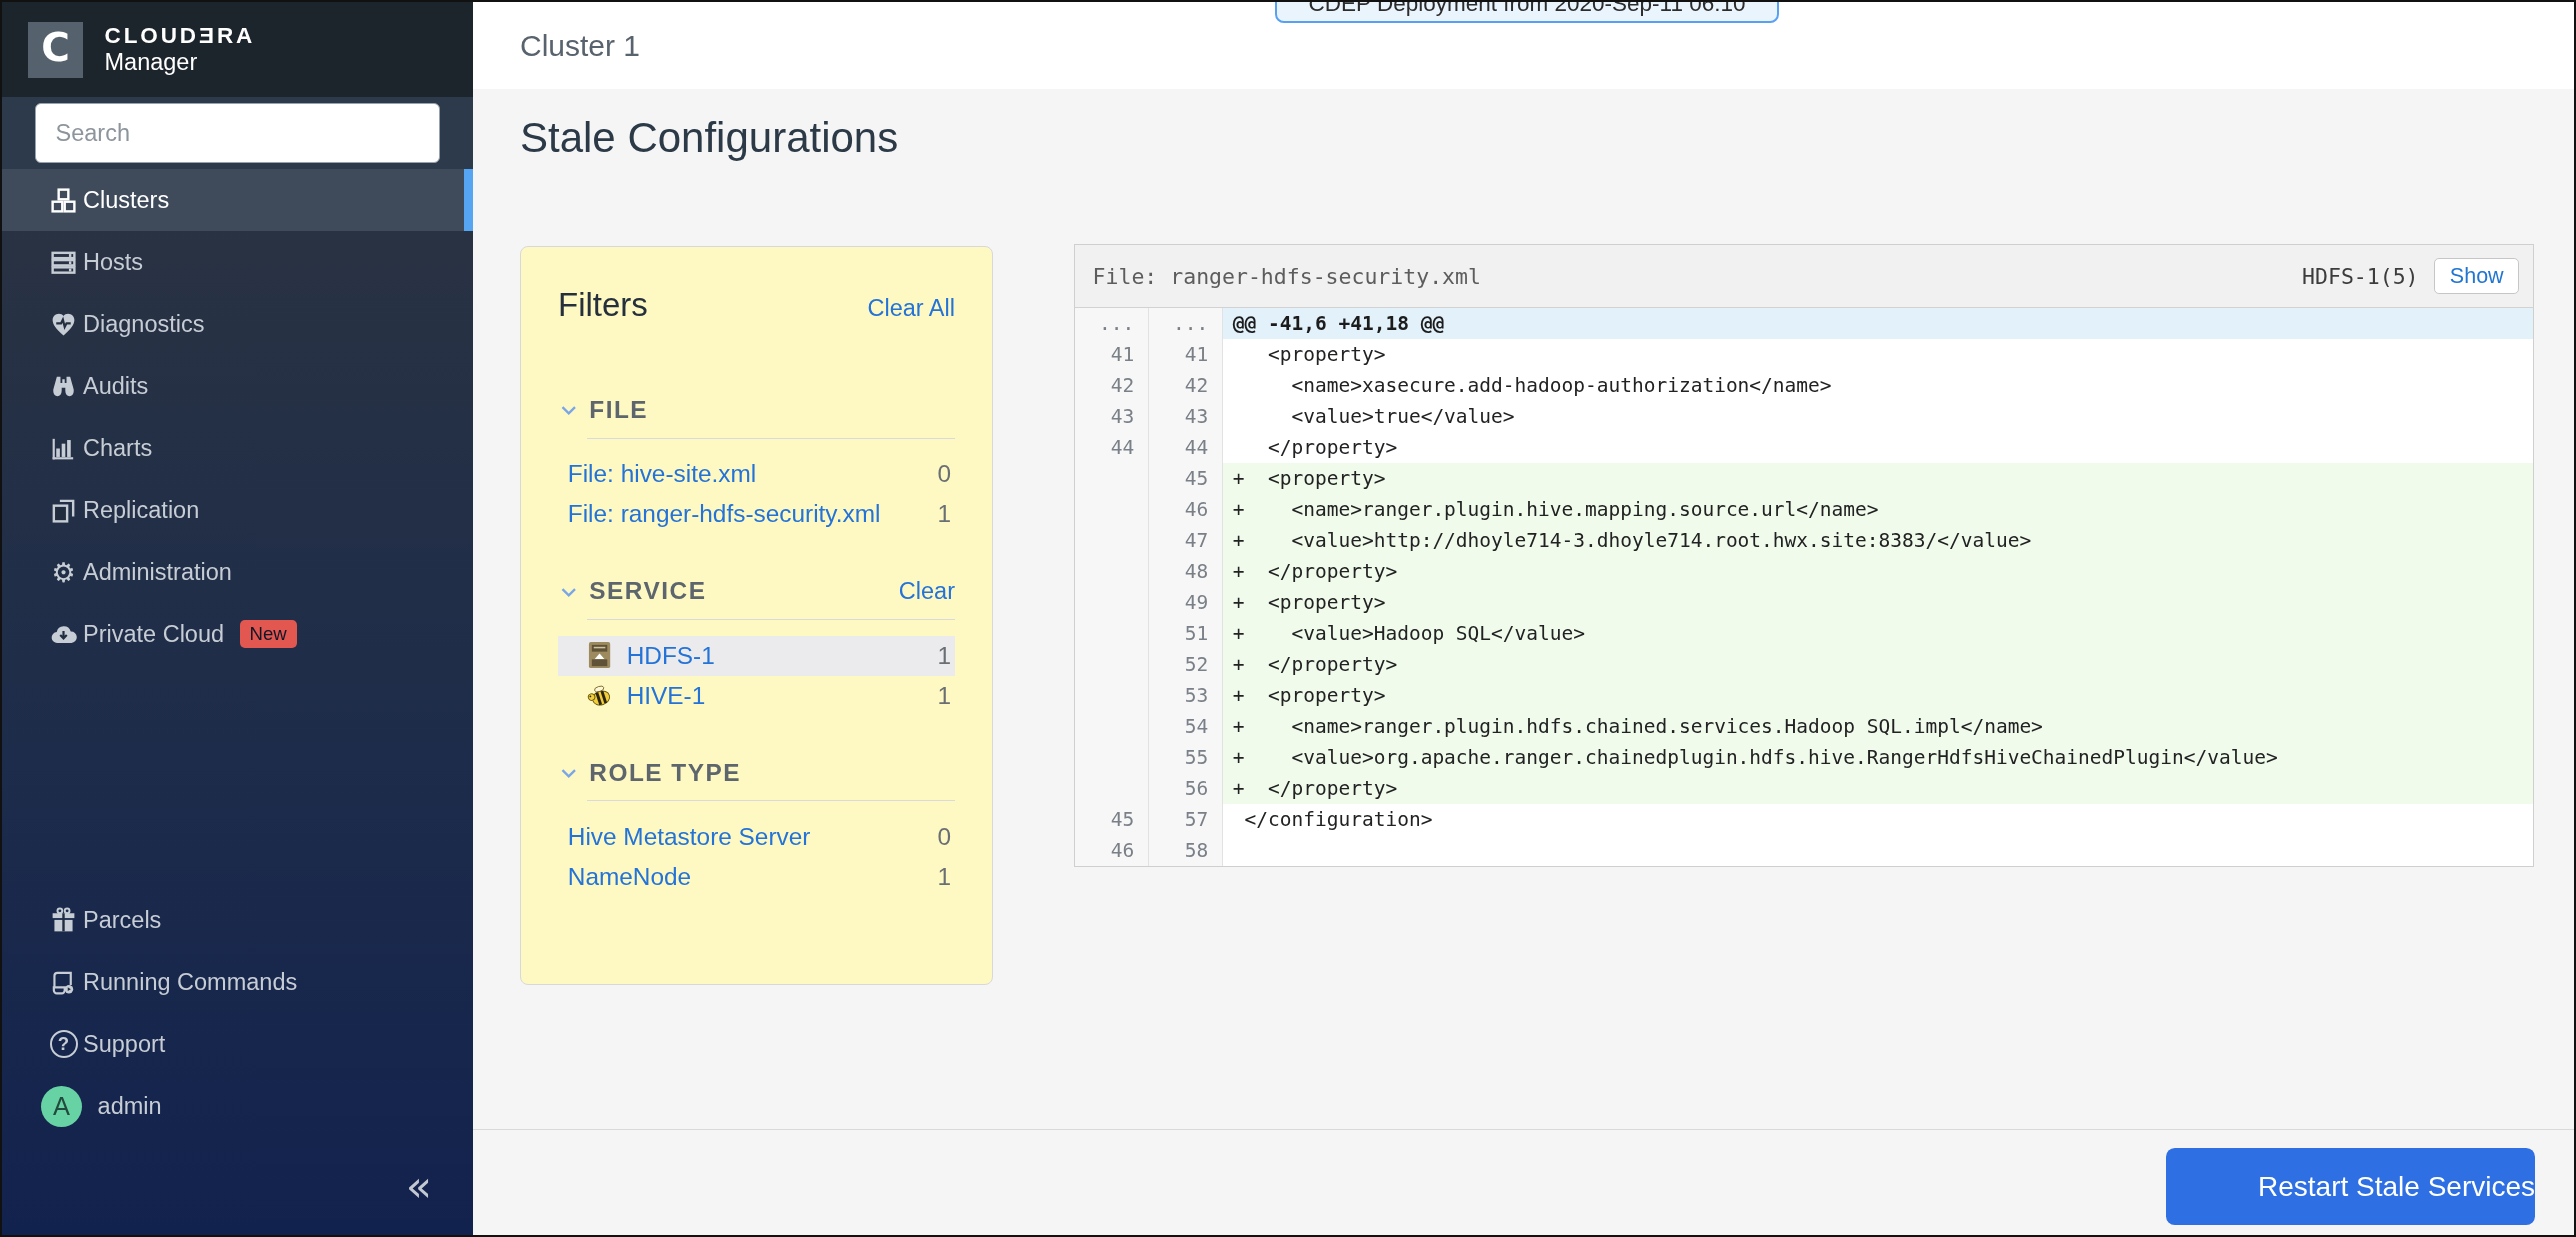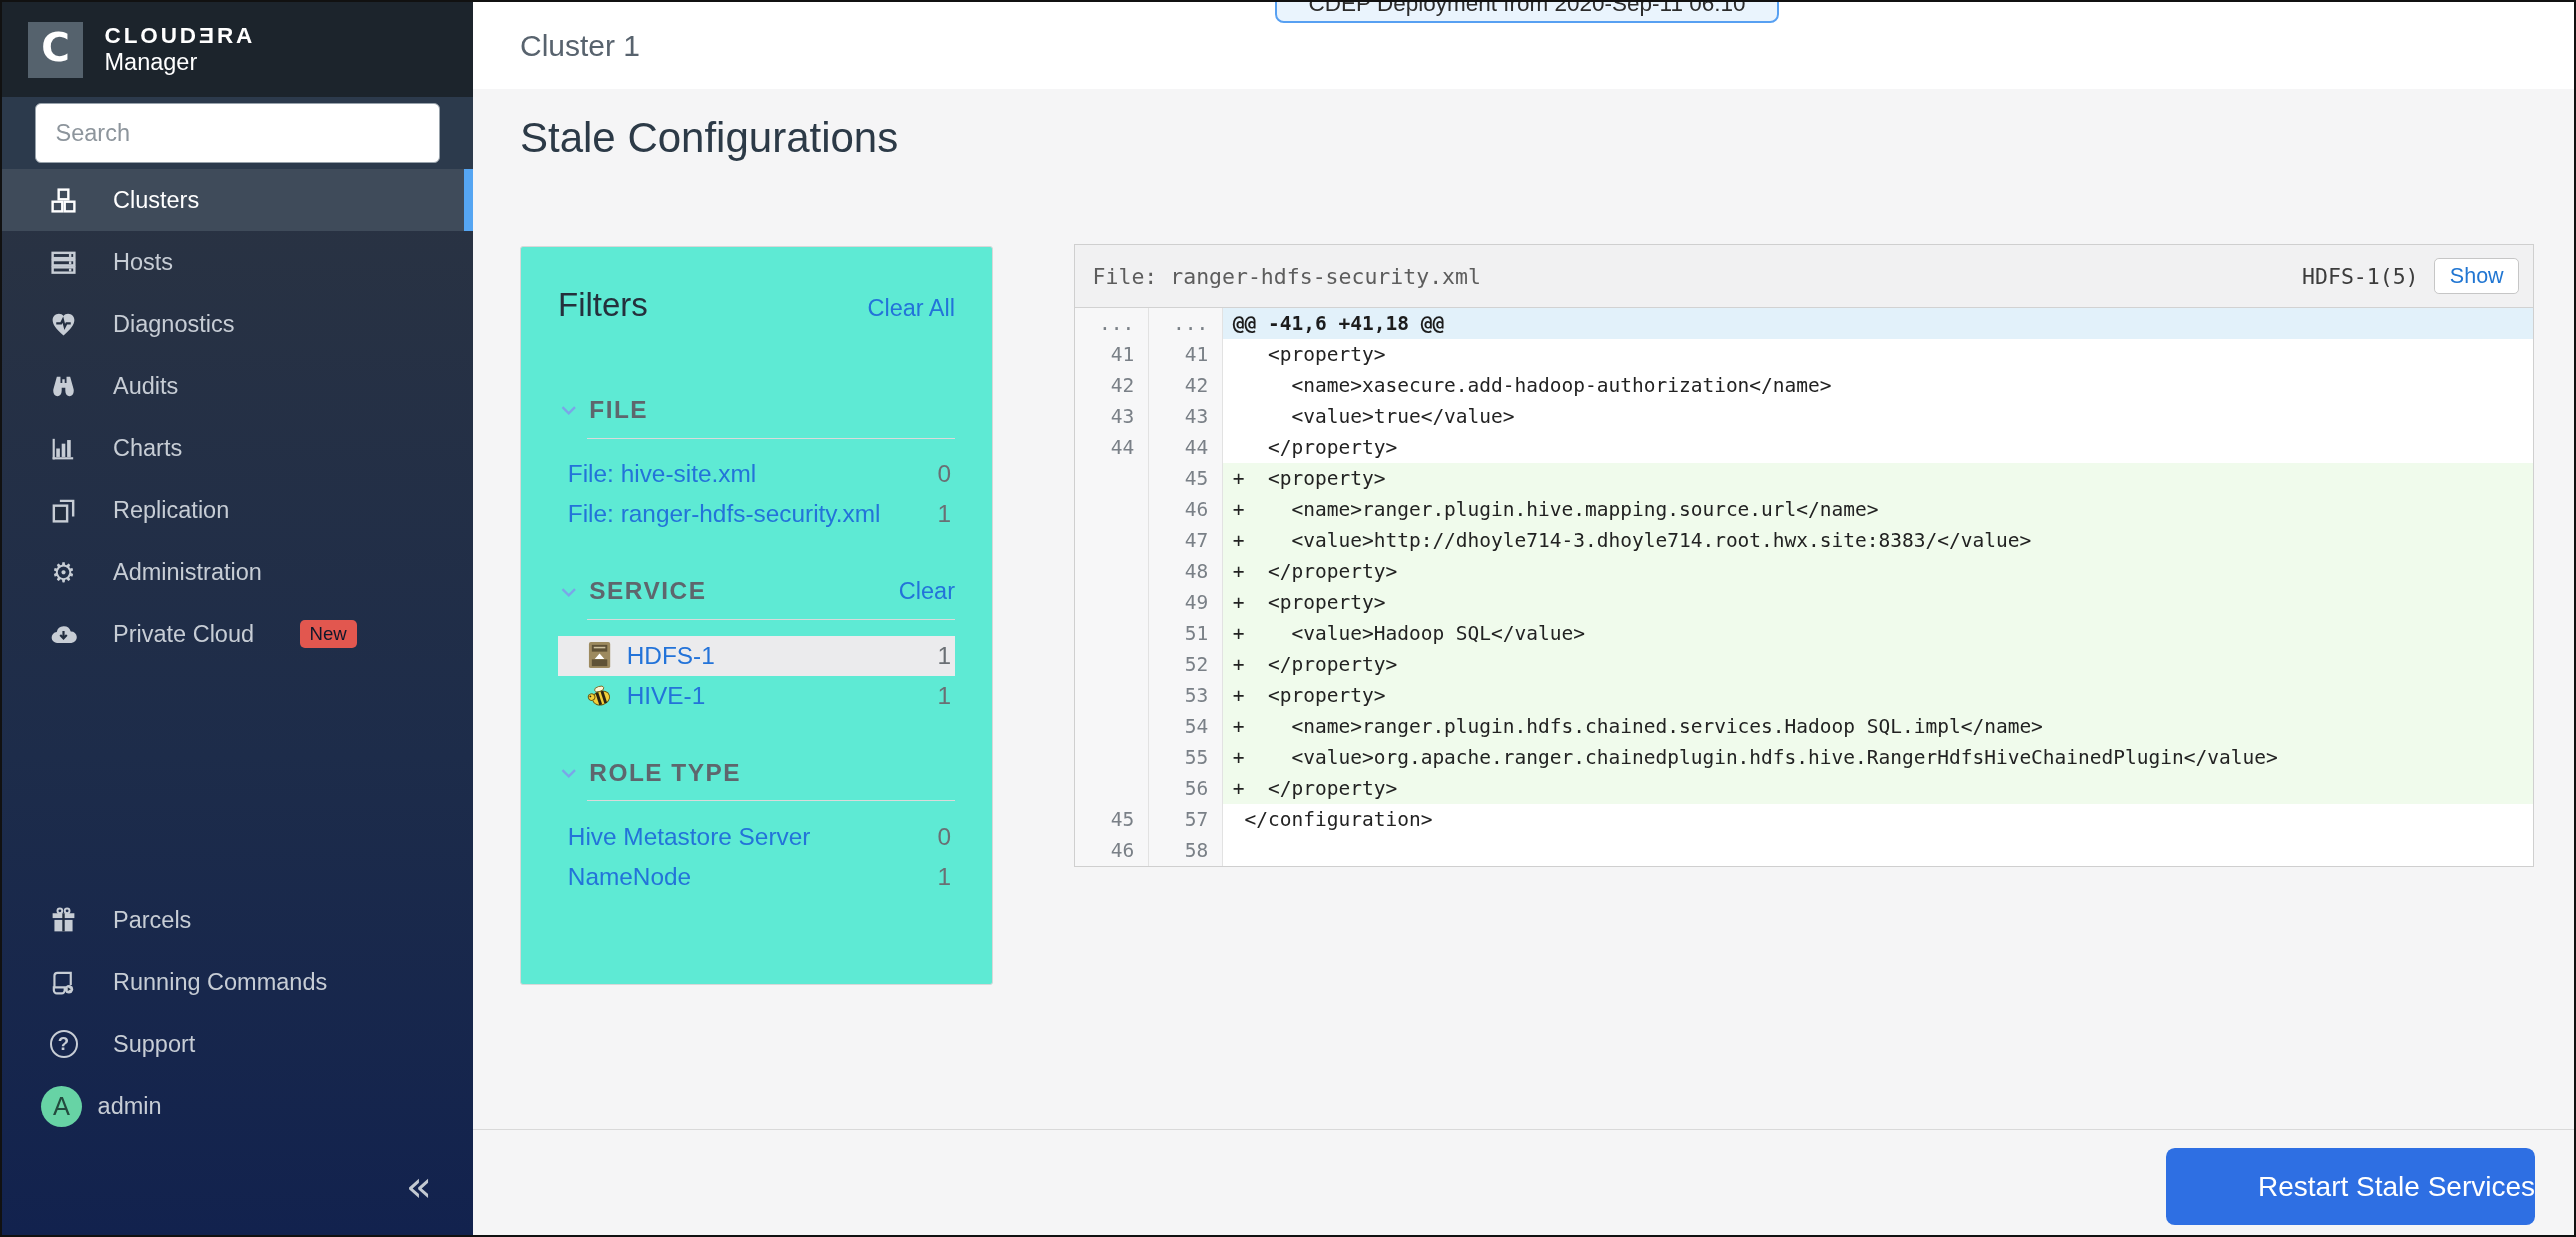--- a/index.html
+++ b/index.html
@@ -14,41 +14,41 @@
   .brand { height:95px; background:#1c242c; display:flex; align-items:center; padding-left:26px; gap:21.5px; flex:none; }
   .logo-tile { width:55px; height:56px; background:#55626d; display:flex; align-items:center; justify-content:center; }
   .logo-c { color:#fff; font-size:39px; font-weight:bold; font-family:"DejaVu Sans", sans-serif; line-height:1; transform:translateY(-2px); }
   .brand-text { color:#fff; line-height:1.15; }
   .brand-line1 { font-size:22.5px; font-weight:bold; letter-spacing:2.9px; }
   .brand-line2 { font-size:23.5px; font-weight:normal; }
   .search-wrap { height:72px; background:#2c3a4c; display:flex; align-items:center; padding:0 33px; flex:none; }
   .search-input { width:100%; height:60px; border:1px solid #98a2ab; border-radius:5.9px; background:#fff; font-size:23.5px; padding:0 19.5px; color:#333; outline:none; font-family:"Liberation Sans", sans-serif; }
   .search-input::placeholder { color:#8d959c; }
   .nav { flex:1; background:linear-gradient(180deg,#2a3342 0%, #1d2c4a 55%, #12224e 100%); display:flex; flex-direction:column; }
-  .nav-item { height:62px; flex:none; display:flex; align-items:center; padding-left:46px; gap:34px; color:#c7cdd5; font-size:23.5px; position:relative; cursor:pointer; }
+  .nav-item { height:62px; flex:none; display:flex; align-items:center; padding-left:46px; gap:4px; color:#c7cdd5; font-size:23.5px; position:relative; cursor:pointer; }
   .nav-item .icon { width:31px; height:31px; display:flex; align-items:center; justify-content:center; flex:none; }
   .nav-item .icon svg { width:29px; height:29px; }
   .nav-item.selected { background:#3f4b5a; color:#fff; }
   .nav-item.selected .accent { position:absolute; right:0; top:0; width:8.8px; height:100%; background:#55a5f2; }
   .badge-new { background:#e2574f; color:#0f172a; font-size:18.6px; padding:2.9px 9.8px; border-radius:4.9px; margin-left:11.7px; }
   .glyph-icon { font-size:27px; line-height:1; font-family:"DejaVu Sans", sans-serif; }
   .support-circle { width:28px; height:28px; border:2px solid #c7cdd5; border-radius:50%; display:flex; align-items:center; justify-content:center; font-size:18.6px; font-weight:bold; }
   .avatar { width:41px; height:41px; border-radius:50%; background:#67d3a5; color:#234a3e; display:flex; align-items:center; justify-content:center; font-size:25.4px; }
   .nav-spacer { flex:1; }
   .collapse-row { height:98px; flex:none; display:flex; align-items:center; justify-content:flex-end; padding-right:41px; }
   .collapse-btn { color:#c3c9d1; font-size:43px; cursor:pointer; line-height:1; font-family:"DejaVu Sans", sans-serif; }
   
   .main { position:absolute; left:471px; top:0; right:0; bottom:0; }
   .topbar { height:87px; background:#fff; display:flex; align-items:center; padding-left:47px; }
   .cluster-title { font-size:30px; color:#58636e; font-weight:normal; }
   .banner { position:absolute; top:-17.6px; left:802px; width:504px; height:39px; border:2px solid #57a0f2; border-radius:8.8px; background:#eaf4fd; display:flex; align-items:center; justify-content:center; font-size:22.5px; color:#2c2c2c; }
   .content { position:absolute; top:87px; left:0; right:0; bottom:0; background:#f5f5f6; }
   .page-title { position:absolute; left:47px; top:25.4px; font-size:42px; font-weight:normal; color:#2c3a47; }
   
-  .filters-card { position:absolute; left:47px; top:157px; width:473px; height:739px; background:#5eead4; border:1px solid #d8d8d8; border-radius:3px; padding:39px 37px; }
+  .filters-card { position:absolute; left:47px; top:157px; width:473px; height:739px; background:#fef9c3; border:1px solid #d8d8d8; border-radius:8px; padding:39px 37px; }
   .filters-head { display:flex; align-items:baseline; margin-bottom:72px; }
   .filters-title { font-size:33px; color:#25303c; font-weight:normal; }
   .link { color:#2373d9; text-decoration:none; cursor:pointer; }
   .clear-all { margin-left:auto; font-size:23.5px; }
   .fsection { margin-bottom:43px; }
   .fsection-head { display:flex; align-items:center; gap:9.8px; }
   .chev { width:21.5px; height:21.5px; flex:none; }
   .fsection-label { font-size:24.4px; font-weight:bold; color:#5e666d; letter-spacing:1.5px; }
   .fsection-clear { margin-left:auto; font-size:23.5px; }
   .fsection-rule { border:none; border-top:1px solid #dadada; margin:13.7px 0 15.6px 29px; }

